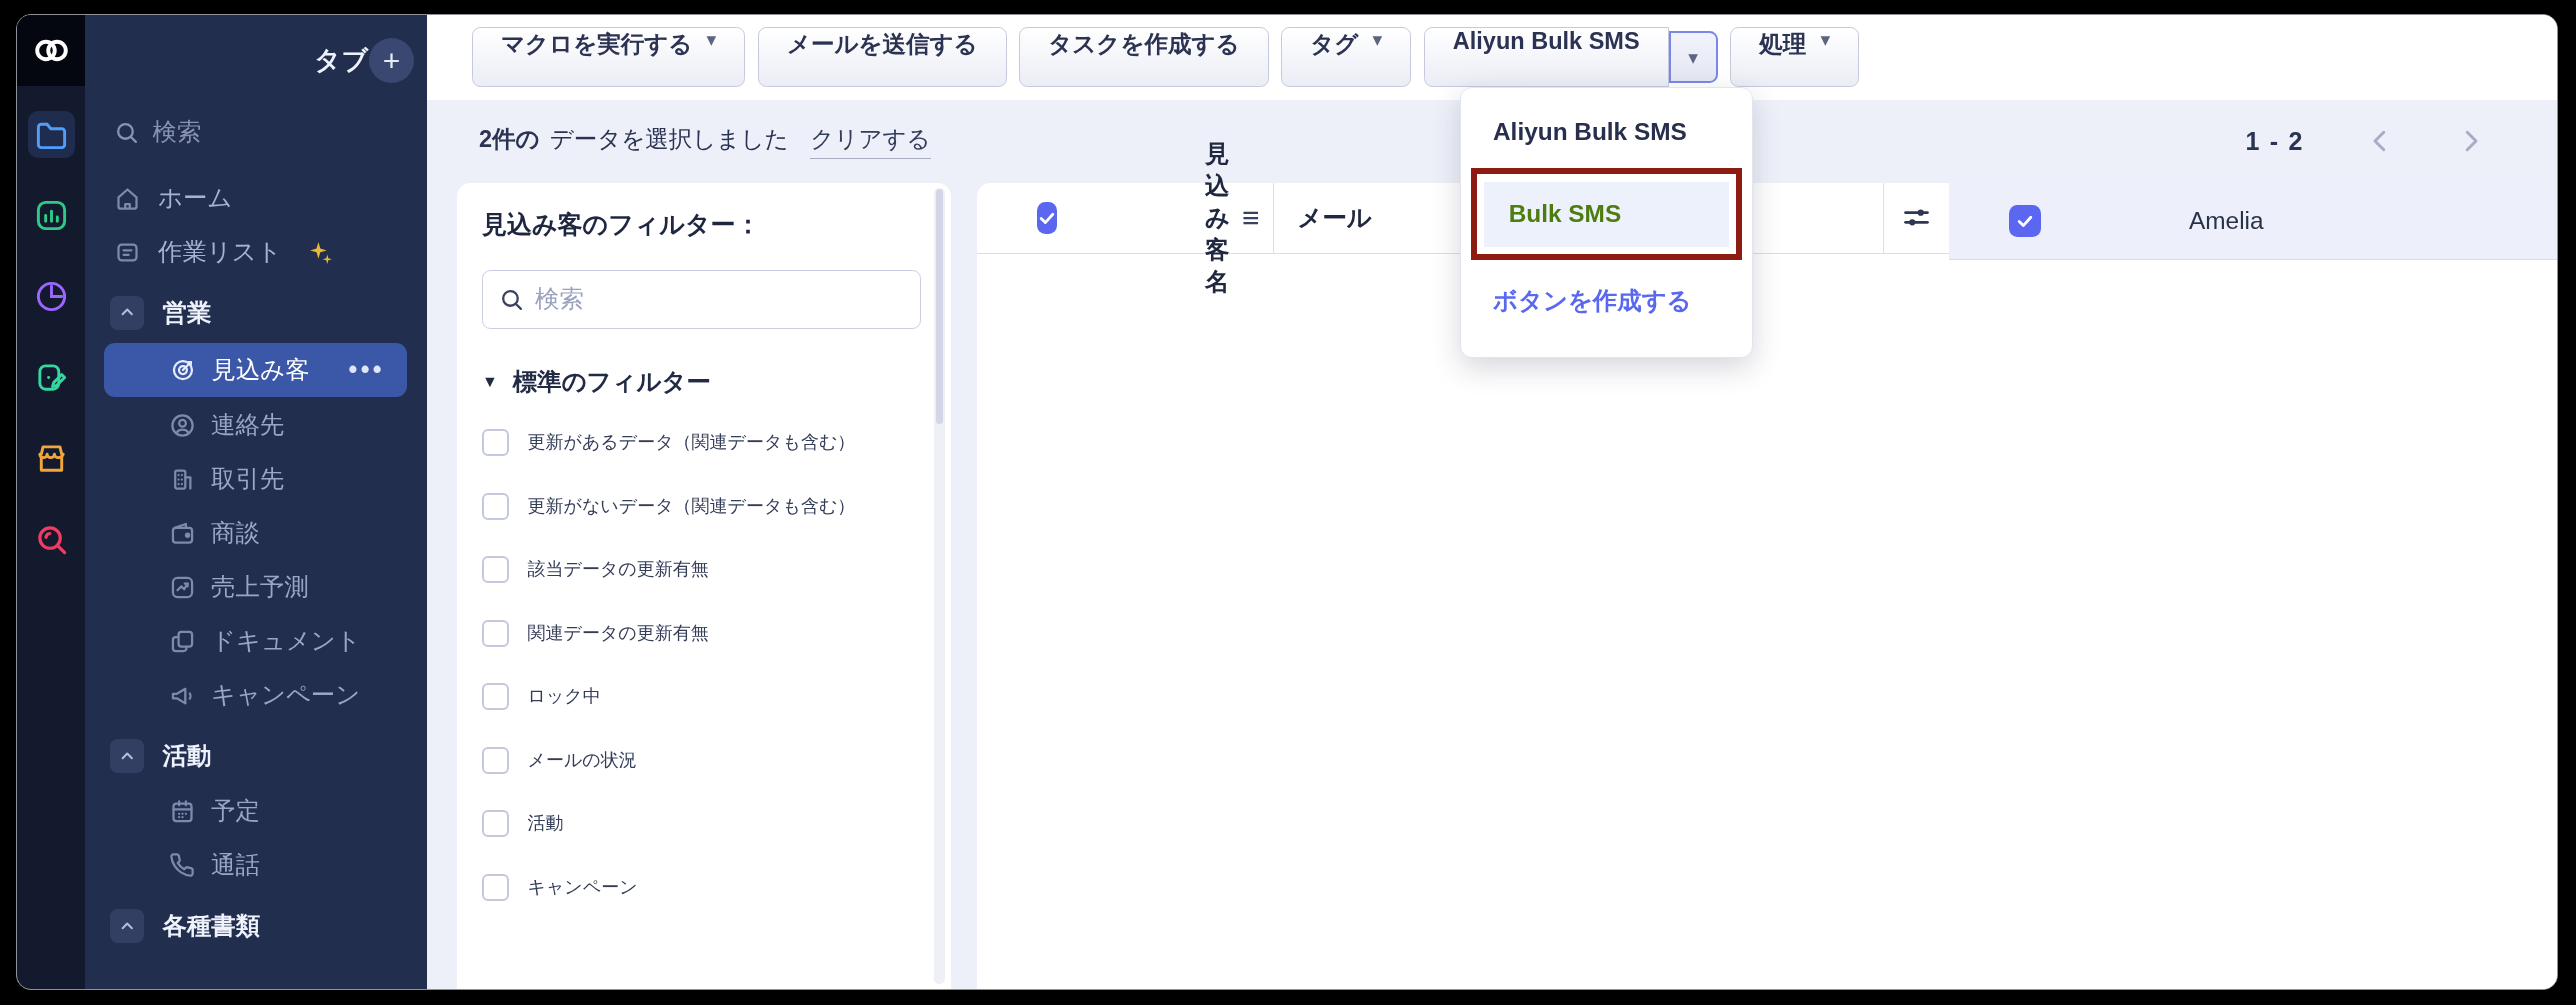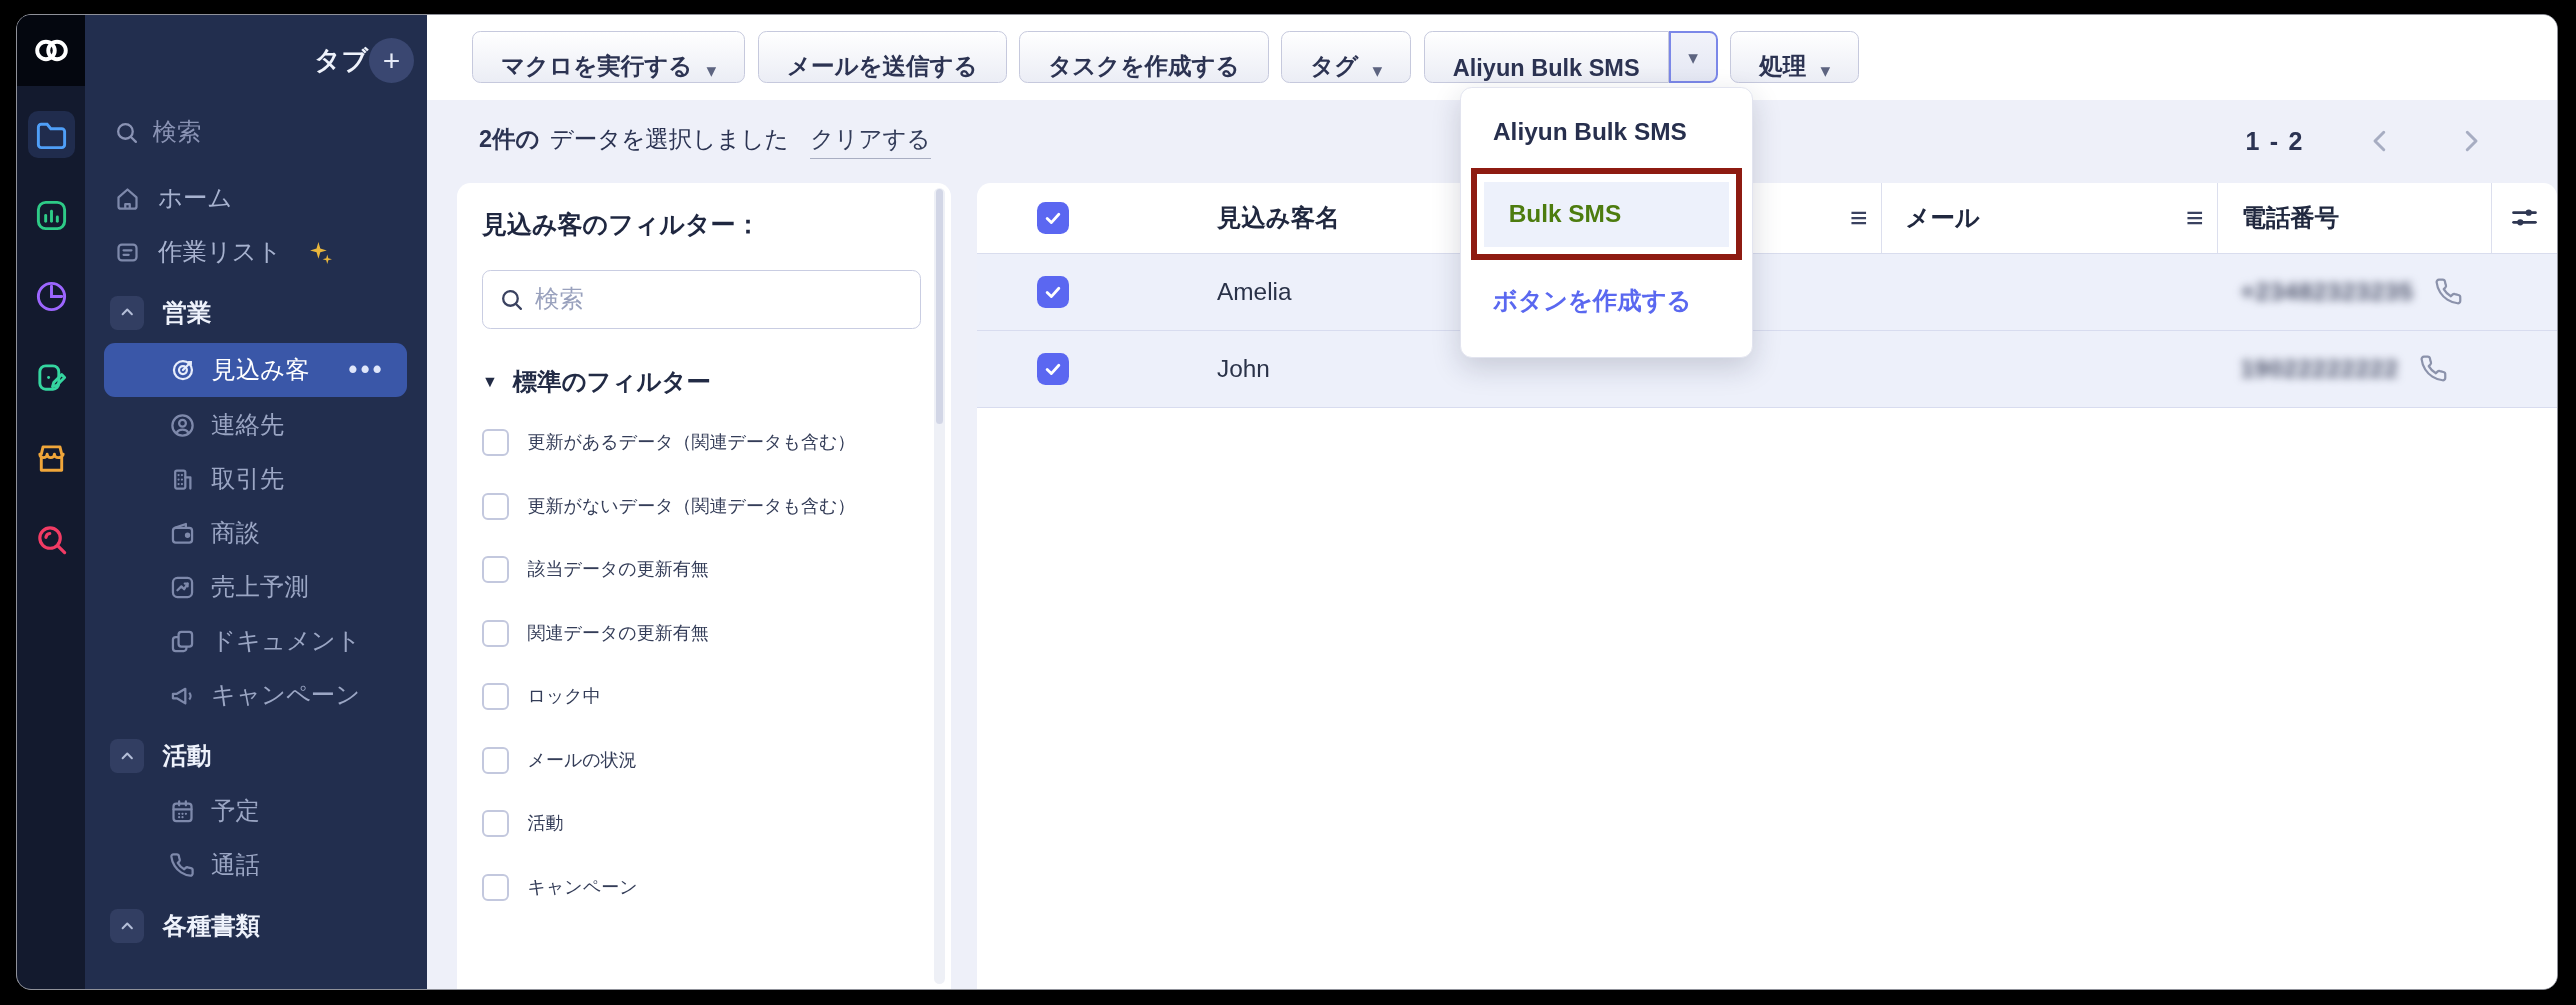--- a/index.html
+++ b/index.html
@@ -41,21 +41,21 @@
   .sb-sub svg { width:27px; height:27px; flex:0 0 27px; color:#7e89ab; }
   .sb-sub.active { margin:1.7px 20px 1.7px 18.5px; padding-left:66px; background:#3a57a8; border-radius:11px; color:#fff; }
   .sb-sub.active svg { color:#e6ecfb; }
   .sb-more { margin-left:auto; margin-right:22px; color:#dfe6fa; font-size:25px; letter-spacing:3.4px; font-weight:700; }
   .sparkles { color:#e9b63c; margin-left:8.4px; display:flex; align-items:flex-start; }
   .sparkles svg { width:25px; height:25px; }
 
   
   .main { flex:1; display:flex; flex-direction:column; min-width:0; position:relative; }
   .toolbar { height:85px; background:#fff; display:flex; align-items:center; padding-left:45px; gap:12.6px; flex:0 0 85px; }
-  .btn { height:52px; display:flex; align-items:flex-end; padding:0 28px; gap:14.3px;
+  .btn { height:60px; display:flex; align-items:flex-start; padding:0 28px; gap:14.3px;
          background:linear-gradient(#ffffff,#ebedf5); border:1.7px solid #c6c9dd; border-radius:8.4px;
          font-size:23.5px; font-weight:700; color:#2c3352; cursor:pointer; white-space:nowrap; }
   .caret { font-size:19.3px; color:#5d6480; }
   .split-main { border-radius:8.4px 0 0 8.4px; border-right:0.8px solid #c6c9dd; }
   .split-arrow { height:52px; width:49px; margin-left:-12.6px; display:flex; align-items:center; justify-content:center;
                  background:linear-gradient(#f2f3fa,#e4e7f3); border:2.5px solid #7b87e8; border-radius:0 8.4px 8.4px 0; cursor:pointer; }
   .selectionbar { height:83px; display:flex; align-items:center; justify-content:space-between;
                   padding-left:52px; padding-right:71px; flex:0 0 83px; }
   .sel-left { display:flex; align-items:baseline; gap:10px; font-size:23.5px; color:#2b3352; }
   .sel-count { font-weight:700; }
@@ -79,21 +79,21 @@
   .filter-section { display:flex; align-items:center; gap:15px; margin-top:37px; }
   .filter-section .tri { font-size:16px; color:#222b45; }
   .filter-section-label { font-size:24.4px; font-weight:700; color:#222b45; }
   .fi { display:flex; gap:18.5px; margin-top:29px; align-items:flex-start; }
   .fi-box { width:27px; height:27px; border:2.5px solid #c3c8de; border-radius:5.9px; background:#fff; flex:0 0 27px; margin-top:2.5px; cursor:pointer; }
   .fi-label { font-size:18px; color:#343d58; line-height:37px; width:387px; margin-top:-2.5px; }
   .filter-scroll { position:absolute; right:5.9px; top:5px; bottom:5px; width:11px; background:#eef0f6; border-radius:5.9px; }
   .filter-thumb { position:absolute; top:1.7px; left:1.7px; width:7.6px; height:235px; background:#d2d6e6; border-radius:4.2px; }
 
   
-  .table-card { flex:1; background:#fff; border-radius:13.5px 13.5px 0 0; min-width:0; display:flex; flex-direction:column; }
+  .table-card { flex:1; background:#fff; border-radius:13.5px 13.5px 0 0; min-width:0; display:flex; flex-direction:row; }
   .thead { height:71px; display:flex; align-items:stretch; border-bottom:1.7px solid #d9ddee; flex:0 0 71px; }
   .th { display:flex; align-items:center; font-size:24.4px; font-weight:600; color:#20283f; }
   .th-name { flex:1; padding-left:60px; }
   .th-name .label { margin-left:148px; }
   .th-mail, .th-phone { border-left:1.7px solid #dcdfee; padding-left:23.5px; }
   .th-mail { width:336px; flex:0 0 336px; }
   .th-phone { width:274px; flex:0 0 274px; }
   .th-tools { width:66px; flex:0 0 66px; border-left:1.7px solid #dcdfee; display:flex; align-items:center; justify-content:center; }
   .hamb { margin-left:auto; margin-right:13.5px; font-size:30px; font-weight:700; color:#3a4260; cursor:pointer; }
   .checkbox { width:32px; height:32px; border-radius:8.4px; background:#5b67f1; display:flex; align-items:center; justify-content:center; cursor:pointer; }

